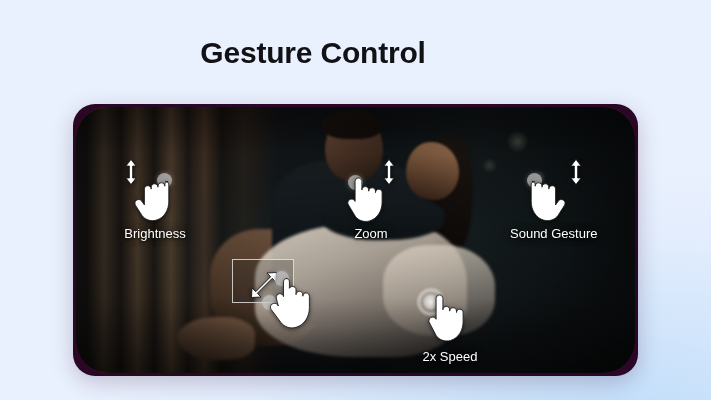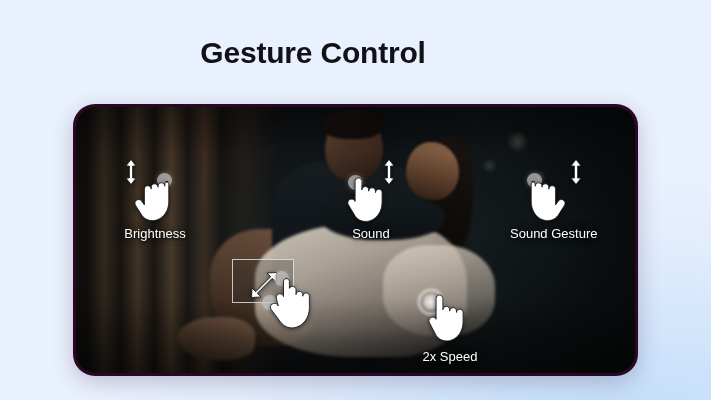--- a/index.html
+++ b/index.html
@@ -35,21 +35,21 @@
     width:565px; height:272px;
     border-radius:22px;
     background:#2a0726;
     padding:3px;
     box-shadow:0 6px 22px rgba(40,10,45,0.22);
   }
 
   #video-frame {
     position:relative;
     width:100%; height:100%;
-    border-radius:19px;
+    border-radius:32px;
     overflow:hidden;
     background:#b91c1c;
   }
 
   
   .scene { position:absolute; inset:0; }
 
   .scene-bg {
     position:absolute; inset:0;
     background:
@@ -293,21 +293,21 @@
                    c0 -1.9 1.5 -3.4 3.4 -3.4 c1.9 0 3.4 1.5 3.4 3.4 v1.2
                    c0 -1.9 1.5 -3.4 3.4 -3.4 c1.9 0 3.4 1.5 3.4 3.4 v1.4
                    c0 -1.9 1.5 -3.4 3.3 -3.4 c1.9 0 3.3 1.5 3.3 3.4 v9.6
                    c0 8.5 -4.7 16.5 -12.5 18.7
                    c-5.6 1.6 -11.2 -0.3 -14.3 -4.6
                    L6.5 32 c-1.2 -1.7 -0.8 -4 0.9 -5.2
                    c1.7 -1.2 4 -0.8 5.2 0.9 l0.5 0.7 V8.4
                    c0 -1.9 1.5 -3.4 3.4 -3.4 Z" fill="#ffffff" stroke="#1f1f1f" stroke-width="0.9"></path>
         </svg>
       </div>
-      <div class="gesture-label">Sound</div>
+      <div class="gesture-label">Zoom</div>
     </div>
 
     <div class="gesture" id="gesture-volume">
       <div class="gesture-art">
         <svg class="arrow-v" style="left:52px; top:0px;" width="14" height="26" viewBox="0 0 14 26">
           <path d="M7 0.5 L12 7 H8.6 V19 H12 L7 25.5 L2 19 H5.4 V7 H2 Z" fill="#ffffff" stroke="#1a1a1a" stroke-width="0.8"></path>
         </svg>
         <div class="touch-dot" style="left:10px; top:14px;"></div>
 
         <svg class="hand" style="left:5px; top:16px; transform:scaleX(-1);" width="46" height="48" viewBox="0 0 46 48">

